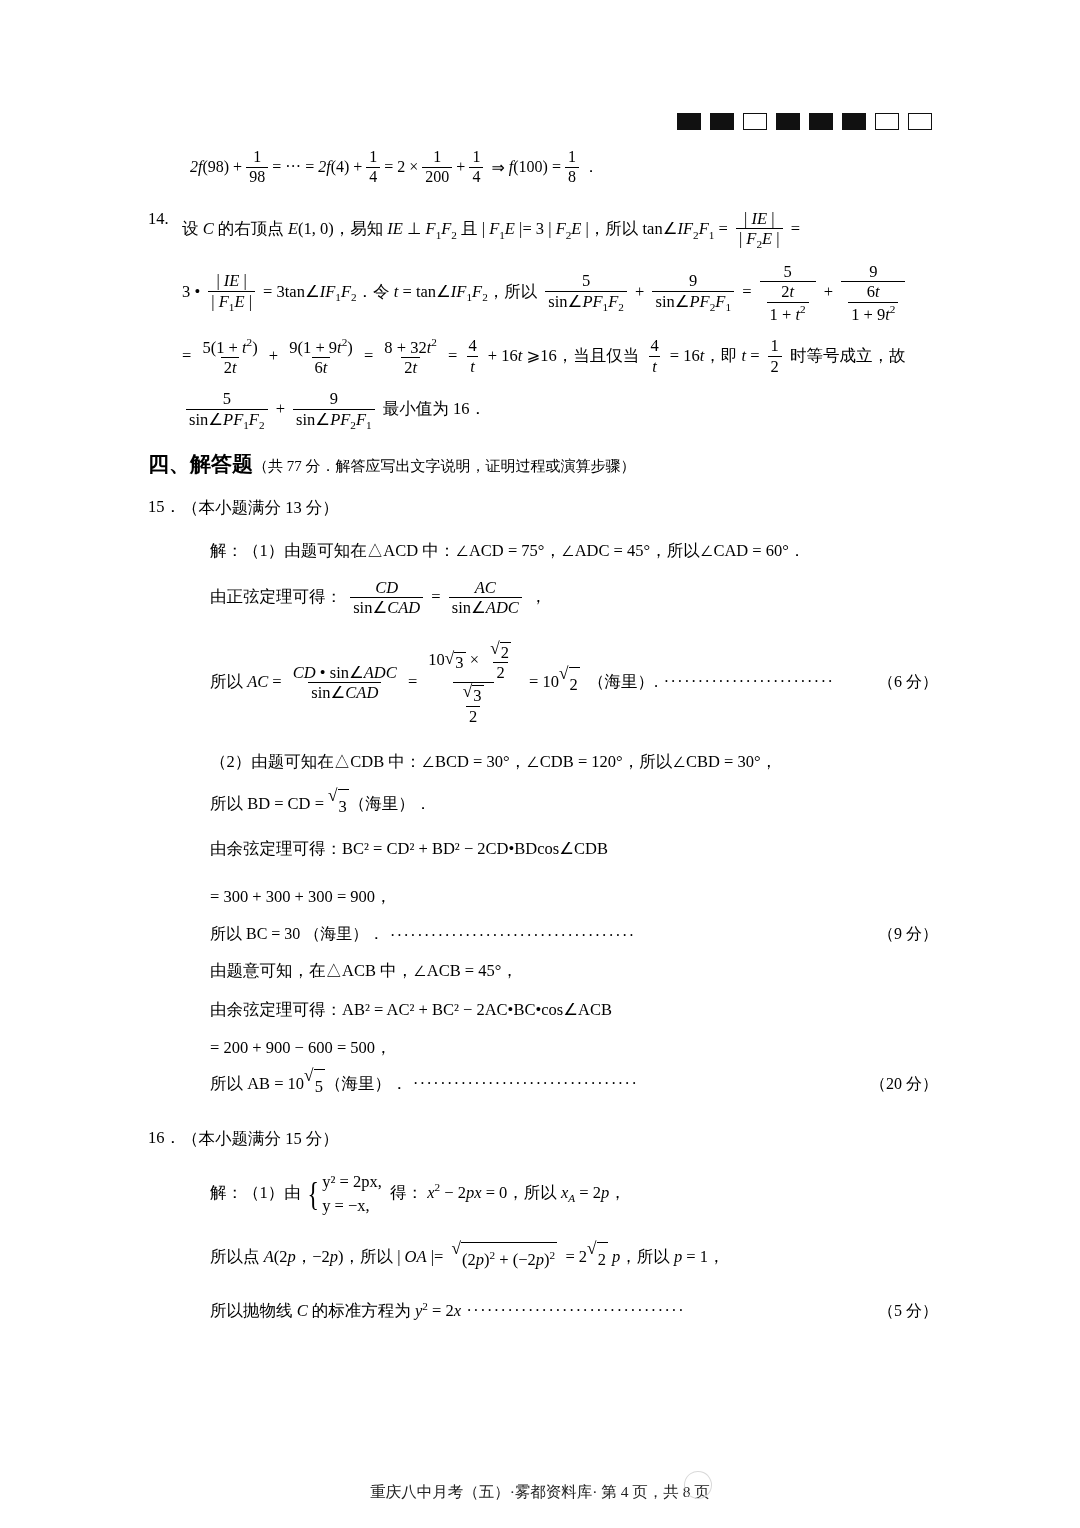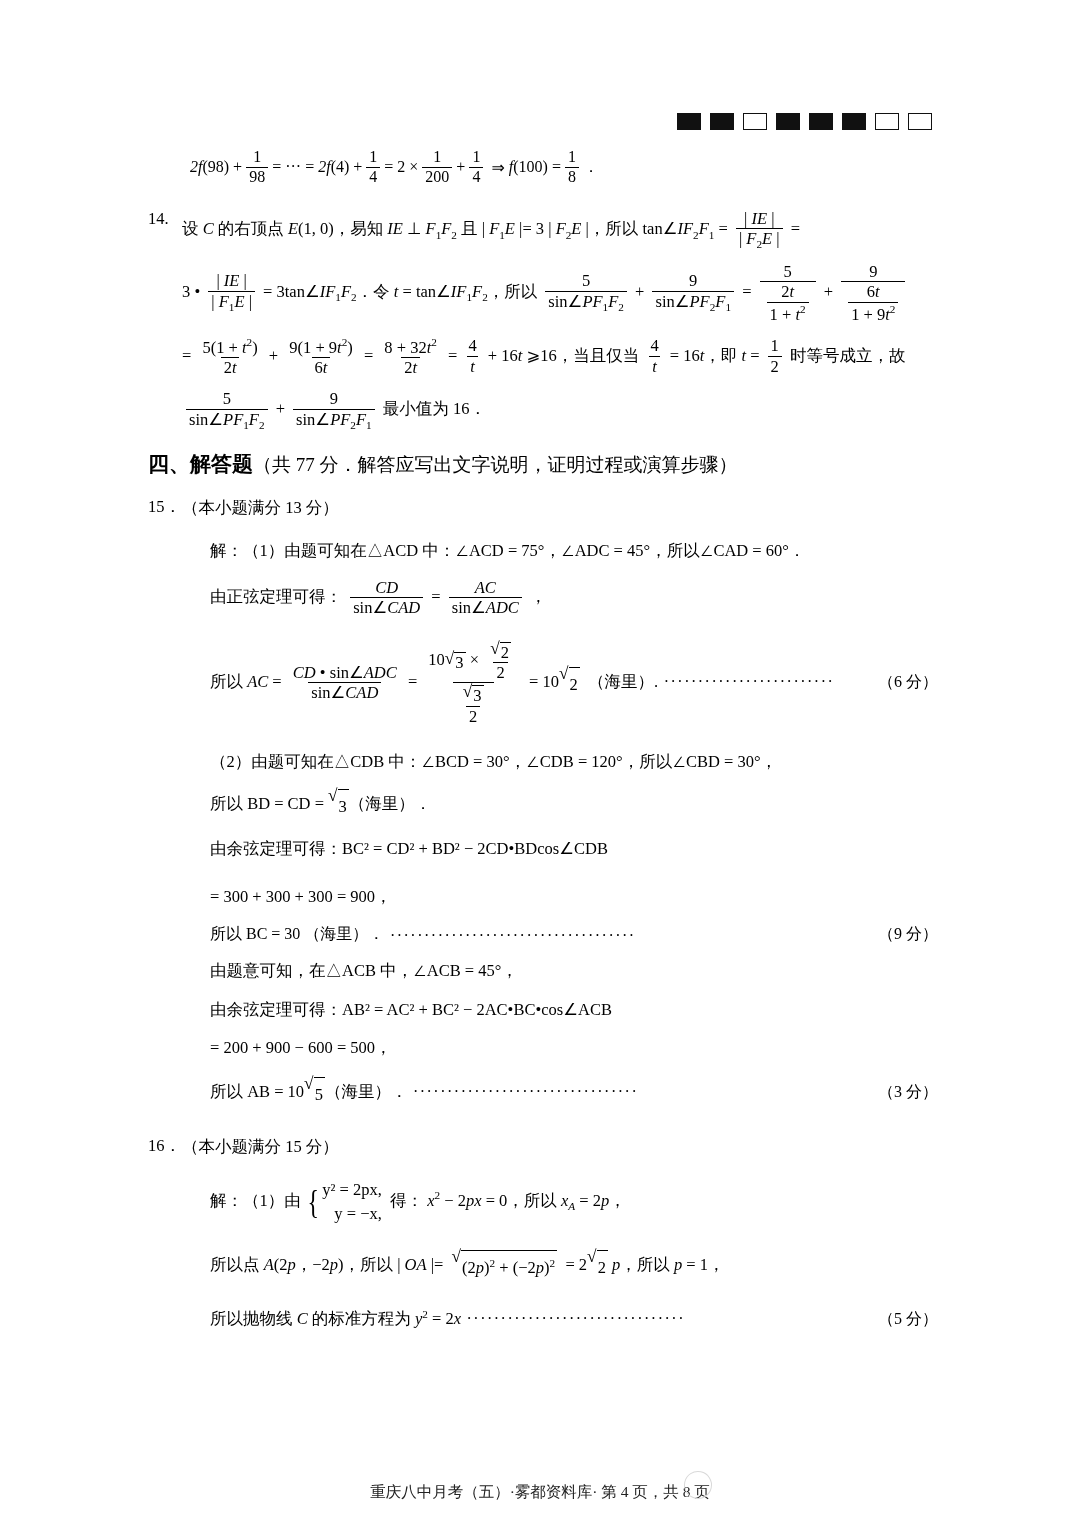--- a/index.html
+++ b/index.html
@@ -51,21 +51,21 @@
 
   .sqrt { display:inline-flex; align-items:flex-start; vertical-align:middle; }
   .sqrt > .radsign { font-size:1.05em; line-height:1; }
   .sqrt > .rad {
     border-top:1.1px solid #000; padding:0 2px 0 1px; margin-top:2px;
   }
 
   .eqline { font-size:16.5px; line-height:2.0; margin:0; }
 
   .secttitle { font-size:21px; font-weight:bold; font-family:"Liberation Sans", sans-serif; }
-  .sect { font-size:19px; }
+  .sect { font-size:15px; }
 
   .dots { letter-spacing:1.5px; }
   .score { white-space:nowrap; }
 
   .flexline { display:flex; align-items:baseline; }
   .grow { flex:1 1 auto; }
 
   .footer {
     position:absolute; left:0; right:0; top:1482px;
     text-align:center; font-size:15.5px; color:#222;
@@ -77,21 +77,21 @@
     width:26px; height:26px; border:1.5px solid #d9d9d9; border-radius:50%;
     transform:rotate(12deg);
   }
   .cases {
     display:inline-flex; align-items:center; vertical-align:middle;
   }
   .brace {
     font-size:34px; line-height:0.9; font-family:"Liberation Serif", serif;
     transform:scaleX(0.7);
   }
-  .caselines { display:inline-flex; flex-direction:column; line-height:1.45; margin-left:1px;align-items:flex-end; }
+  .caselines { display:inline-flex; flex-direction:column; line-height:1.45; margin-left:1px; }
 </style>
 </head>
 <body>
 
 <div class="page">
 
   <div class="marks">
     <span class="filled"></span>
     <span class="filled"></span>
     <span></span>
@@ -312,29 +312,29 @@
         <div class="flexline" style="padding-left:28px; margin-top:14px;align-items:flex-end;">
           <span>所以 BC = 30 （海里）．</span>
           <span class="grow dots">&nbsp;····································</span>
           <span class="score">（9 分）</span>
         </div>
 
         <div class="line" style="padding-left:28px; margin-top:14px;">由题意可知，在△ACB 中，∠ACB = 45°，</div>
         <div class="line" style="padding-left:28px; margin-top:14px;">由余弦定理可得：AB² = AC² + BC² − 2AC•BC•cos∠ACB</div>
         <div class="line" style="padding-left:28px; margin-top:14px;">= 200 + 900 − 600 = 500，</div>
 
-        <div class="flexline" style="padding-left:28px; margin-top:14px;">
+        <div class="flexline" style="padding-left:28px; margin-top:6px;">
           <span class="eqline">
             <span>所以 AB = 10</span><span class="sqrt">
                 <span class="radsign">√</span>
                 <span class="rad">5</span>
               </span><span>（海里）．</span>
           </span>
           <span class="grow dots">&nbsp;·································</span>
-          <span class="score">（3 分）</span>
+          <span class="score">（20 分）</span>
         </div>
       </div>
     </div>
 
     <div class="row" style="margin-top:24px;">
       <div class="num">16．</div>
       <div class="body">
         <div class="line">（本小题满分 15 分）</div>
 
         <div class="eqline" style="padding-left:28px; margin-top:18px;">

